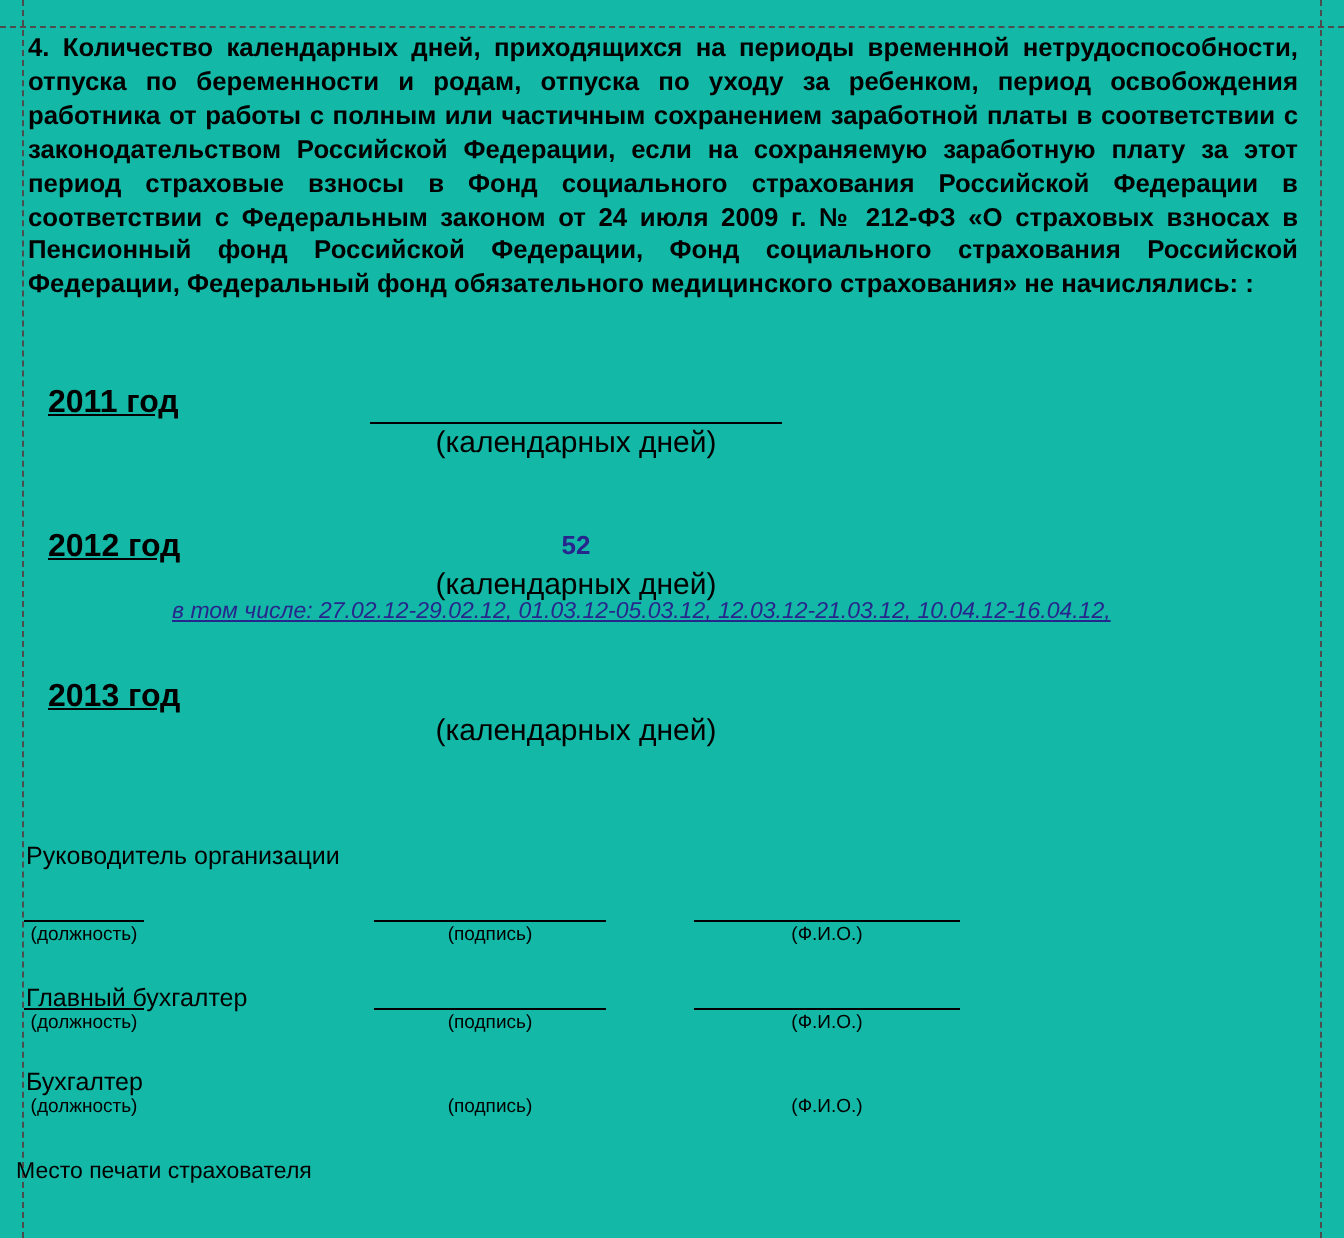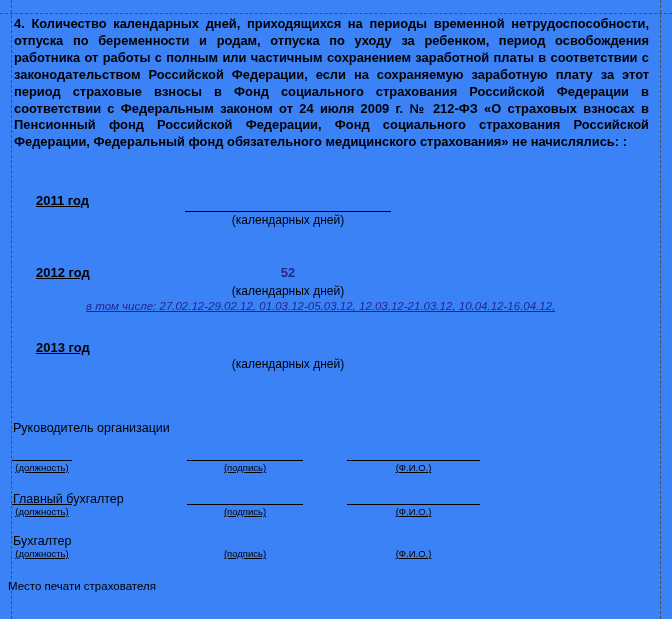--- a/index.html
+++ b/index.html
@@ -1,51 +1,51 @@
 <!DOCTYPE html>
 <html><head>
 <meta charset="utf-8">
 <style>
   html,body { margin:0; padding:0; background:#fff; }
   .page {
-    position:relative; width:672px; height:619px; background:#3b82f6;
+    position:relative; width:672px; height:619px; background:#14b8a6;
     font-family:"Liberation Sans", sans-serif; color:#000; overflow:hidden;
   }
   
   .border-h { position:absolute; top:13px; left:0; width:672px; height:0; border-top:1px dashed #4d4d4d; }
   .border-v { position:absolute; top:0; height:619px; width:0; border-left:1px dashed #4d4d4d; }
   .bv-left  { left:11px; }
   .bv-right { left:660px; }
 
   .main-para {
     position:absolute; left:14px; top:16px; width:635px;
     font-size:12.9px; line-height:16.9px; font-weight:bold; text-align:justify;
   }
 
   .year-label {
-    position:absolute; left:24px; font-size:13px; font-weight:bold;
-    text-decoration:underline; white-space:nowrap;margin-left:12px;
+    position:absolute; left:24px; font-size:16px; font-weight:bold;
+    text-decoration:underline; white-space:nowrap;
   }
   .days-value {
     position:absolute; left:185px; width:206px; text-align:center;
     font-size:13px; font-weight:bold; color:#26268C;
   }
   .days-line { position:absolute; left:185px; width:206px; height:1px; background:#000; }
   .caption {
-    position:absolute; left:185px; width:206px; text-align:center; font-size:12px; color:#000;
+    position:absolute; left:185px; width:206px; text-align:center; font-size:15px; color:#000;
   }
   .details {
     position:absolute; left:86px; width:502px;
     font-size:11.5px; line-height:13.6px; font-style:italic; color:#26268C;
     text-decoration:underline;
   }
 
   .sig-title { position:absolute; left:13px; font-size:12.5px; white-space:nowrap; }
   .sig-line  { position:absolute; height:1px; background:#000; }
-  .sig-label { position:absolute; text-align:center; font-size:9.5px;text-decoration:underline; }
+  .sig-label { position:absolute; text-align:center; font-size:9.5px; }
   .col1 { left:12px;  width:60px;  }
   .col2 { left:187px; width:116px; }
   .col3 { left:347px; width:133px; }
 
   .stamp-note { position:absolute; left:8px; top:580px; font-size:11.5px; white-space:nowrap; }
 </style>
 </head>
 <body>
 
 <div class="page">

